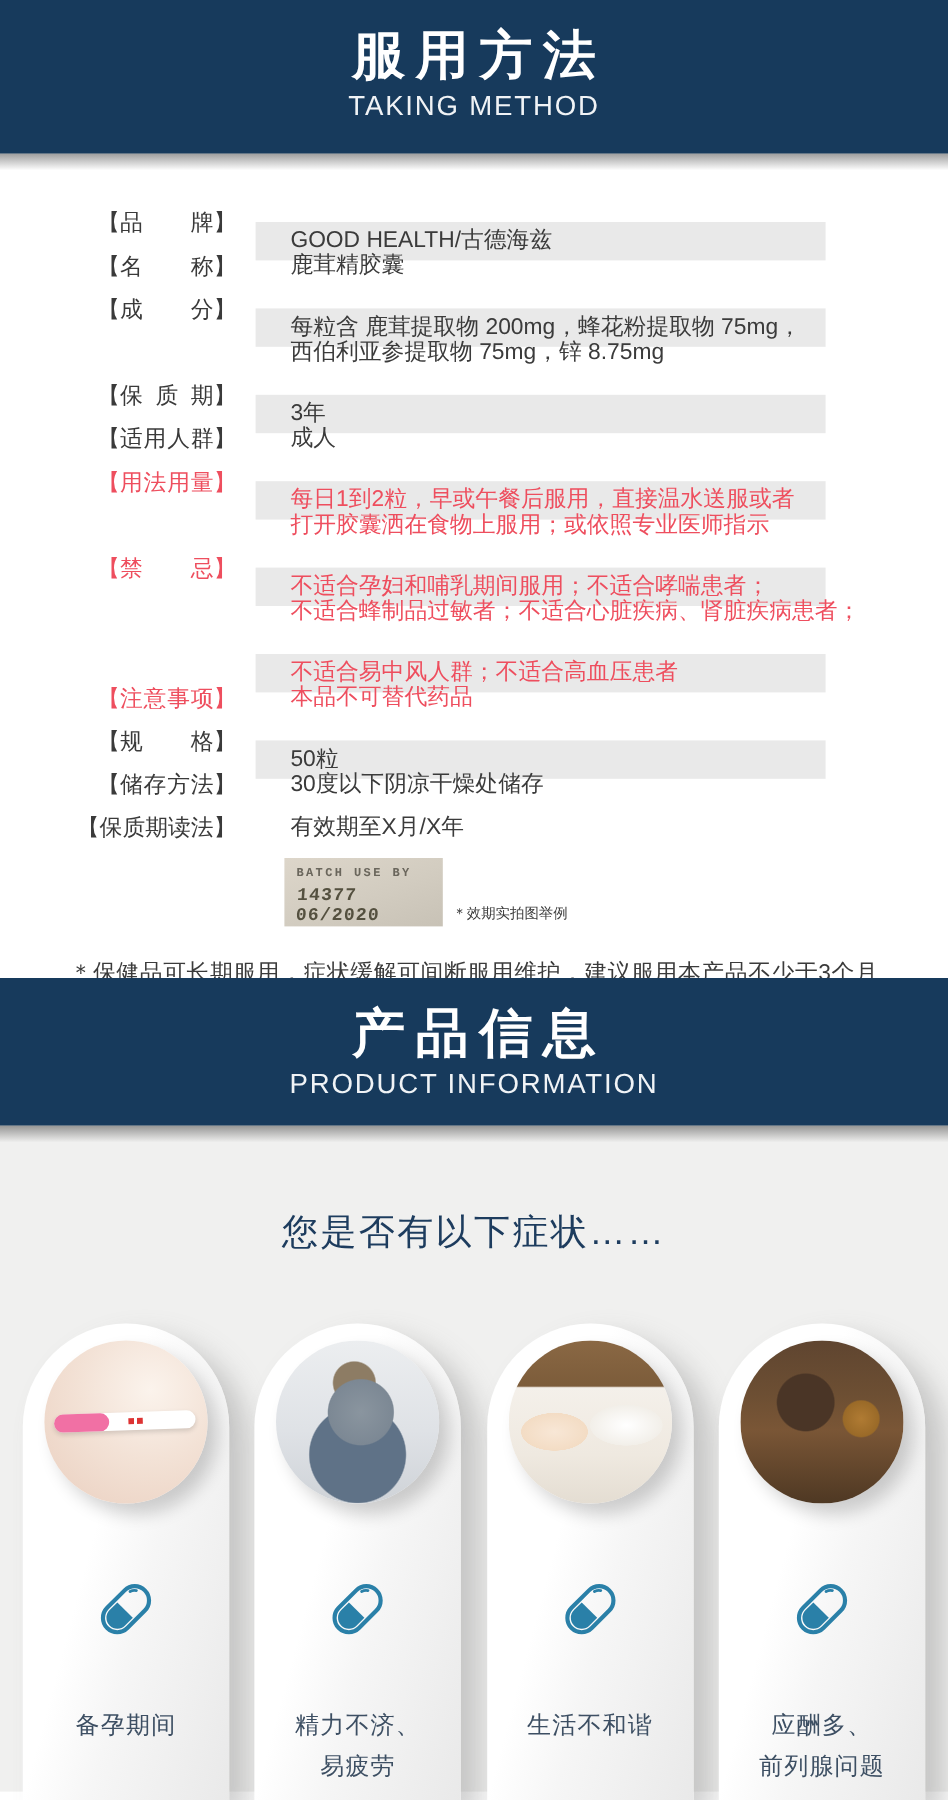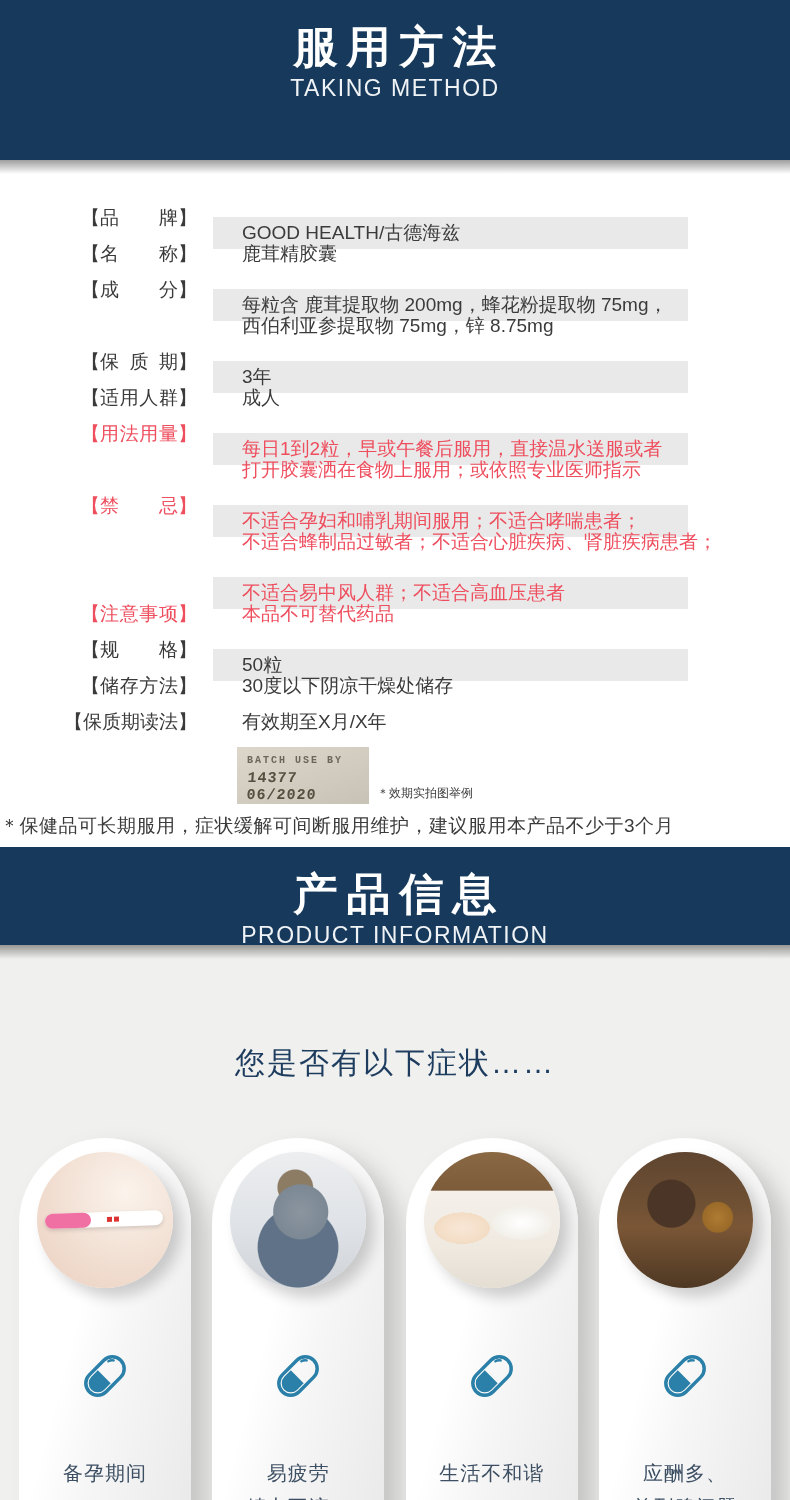--- a/index.html
+++ b/index.html
@@ -1,22 +1,22 @@
 <!DOCTYPE html>
 <html><head>
 <meta charset="utf-8">
 <style>
   html,body{margin:0;padding:0;}
   body{width:790px;font-family:"Liberation Sans","DejaVu Sans",sans-serif;background:#ffffff;}
   .page{position:relative;width:790px;height:1500px;overflow:hidden;background:#ffffff;}
 
   
   .band{position:relative;width:100%;background:#173a5c;text-align:center;color:#ffffff;}
-  .band-1{height:160px;}
-  .band-2{height:98px;}
+  .band-1{height:128px;}
+  .band-2{height:123px;}
   .band::after{content:"";position:absolute;left:0;bottom:-14px;width:100%;height:14px;
     background:linear-gradient(to bottom,rgba(40,40,40,.45),rgba(40,40,40,0));}
   .band-title{font-size:44px;font-weight:bold;letter-spacing:9px;text-indent:9px;padding-top:22px;line-height:50px;}
   .band-sub{font-size:23px;letter-spacing:1.5px;color:#f0f3f6;line-height:30px;margin-top:1px;font-weight:400;}
 
   
   .spec{height:687px;box-sizing:border-box;padding-top:40px;background:#ffffff;}
   .line{display:flex;height:36px;align-items:center;}
   .lbl{width:213px;box-sizing:border-box;display:flex;justify-content:flex-end;align-items:center;
        padding-right:16px;font-size:19px;color:#3a3a3a;white-space:nowrap;}
@@ -28,25 +28,25 @@
 
   
   .batch-row{display:flex;align-items:flex-end;margin:4px 0 0 237px;height:60px;}
   .batch-photo{width:132px;height:57px;box-sizing:border-box;padding:8px 0 0 10px;
     background:linear-gradient(160deg,#ddd6ca 0%,#d2ccc0 55%,#c8c2b6 100%);}
   .batch-l1{font-family:"Liberation Mono","DejaVu Sans Mono",monospace;font-size:10px;font-weight:bold;
     letter-spacing:2px;color:#6a665c;}
   .batch-l2{font-family:"Liberation Mono","DejaVu Sans Mono",monospace;font-size:15px;font-weight:bold;
     letter-spacing:1px;color:#54503f;transform:skewX(-4deg);margin-top:4px;}
   .batch-caption{font-size:12px;color:#3b3b3b;margin-left:8px;padding-bottom:2px;}
-  .footnote{margin-top:9px;text-align:left;font-size:19px;color:#3b3b3b;letter-spacing:0.5px;}
+  .footnote{margin-top:26px;text-align:center;font-size:19px;color:#3b3b3b;letter-spacing:0.5px;}
 
   
   .symptoms{height:555px;box-sizing:border-box;background:#f0f0ef;}
-  .symptoms-heading{padding-top:102px;text-align:center;font-size:30px;letter-spacing:2px;color:#1d3c5e;line-height:32px;}
+  .symptoms-heading{padding-top:74px;text-align:center;font-size:30px;letter-spacing:2px;color:#1d3c5e;line-height:32px;}
   .cols{display:flex;justify-content:space-between;padding:0 19px;margin-top:59px;}
   .col{position:relative;width:172px;height:400px;border-radius:88px 88px 0 0;
     background:linear-gradient(105deg,#ffffff 38%,#f6f6f6 58%,#e9e9e9 100%);
     box-shadow:16px 12px 22px rgba(120,120,120,.35);}
   .photo{width:136px;height:136px;border-radius:50%;margin:14px auto 0;overflow:hidden;position:relative;
     box-shadow:8px 9px 14px rgba(0,0,0,.18);}
   
   .photo-1{background:radial-gradient(circle at 65% 30%,#fbf3ec 0%,#f3e2d6 45%,#eacfbf 100%);}
   .photo-1 .stick{position:absolute;left:8px;top:60px;width:118px;height:15px;border-radius:8px;
     background:#ffffff;transform:rotate(-2deg);box-shadow:0 2px 4px rgba(0,0,0,.15);}
@@ -233,22 +233,22 @@
       <div class="col">
         <div class="photo photo-2"></div>
         <svg class="pill" width="52" height="52" viewBox="0 0 48 48">
           <g transform="rotate(45 24 24)">
             <rect x="13" y="3.5" width="22" height="41" rx="11" fill="none" stroke="#2a80a8" stroke-width="3.2"></rect>
             <path d="M15.6 25 L15.6 33.4 A8.4 8.4 0 0 0 32.4 33.4 L32.4 25 Z" fill="#2a80a8" stroke="none"></path>
             <path d="M19.5 8.2 A6.8 6.8 0 0 0 16.6 12.2" fill="none" stroke="#2a80a8" stroke-width="2.2" stroke-linecap="round"></path>
           </g>
         </svg>
         <div class="col-label">
+          <div>精力不济、</div>
           <div>易疲劳</div>
-          <div>精力不济、</div>
         </div>
       </div>
 
       <div class="col">
         <div class="photo photo-3"></div>
         <svg class="pill" width="52" height="52" viewBox="0 0 48 48">
           <g transform="rotate(45 24 24)">
             <rect x="13" y="3.5" width="22" height="41" rx="11" fill="none" stroke="#2a80a8" stroke-width="3.2"></rect>
             <path d="M15.6 25 L15.6 33.4 A8.4 8.4 0 0 0 32.4 33.4 L32.4 25 Z" fill="#2a80a8" stroke="none"></path>
             <path d="M19.5 8.2 A6.8 6.8 0 0 0 16.6 12.2" fill="none" stroke="#2a80a8" stroke-width="2.2" stroke-linecap="round"></path>

